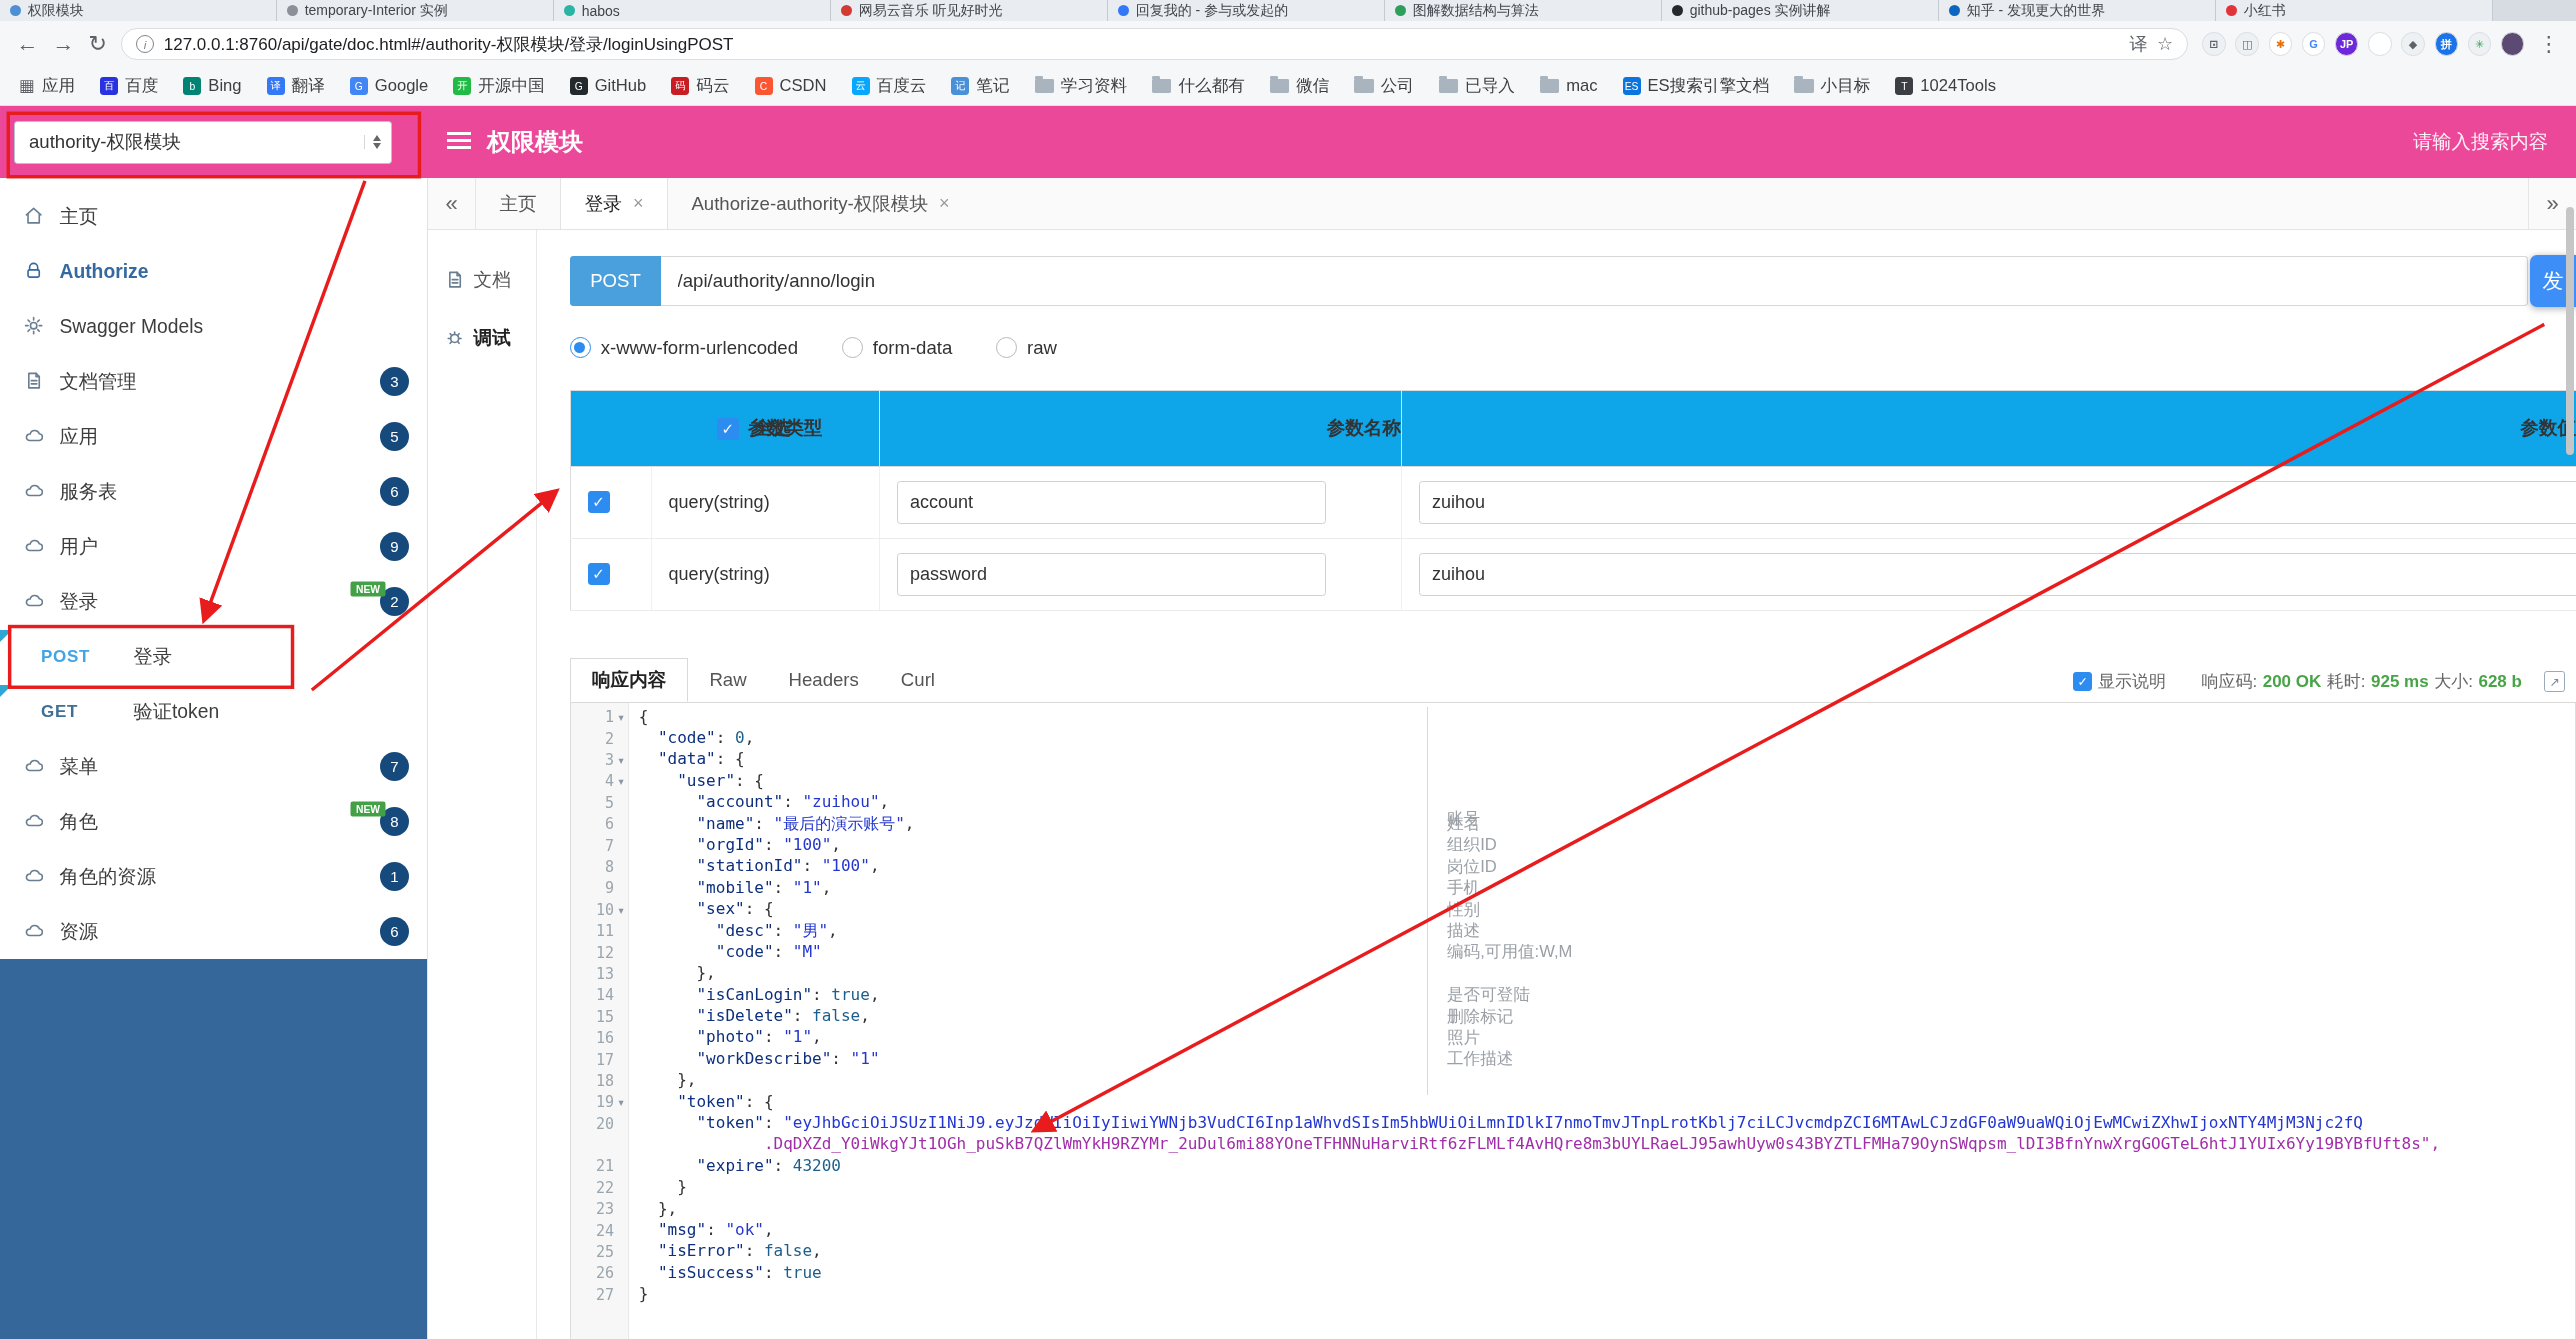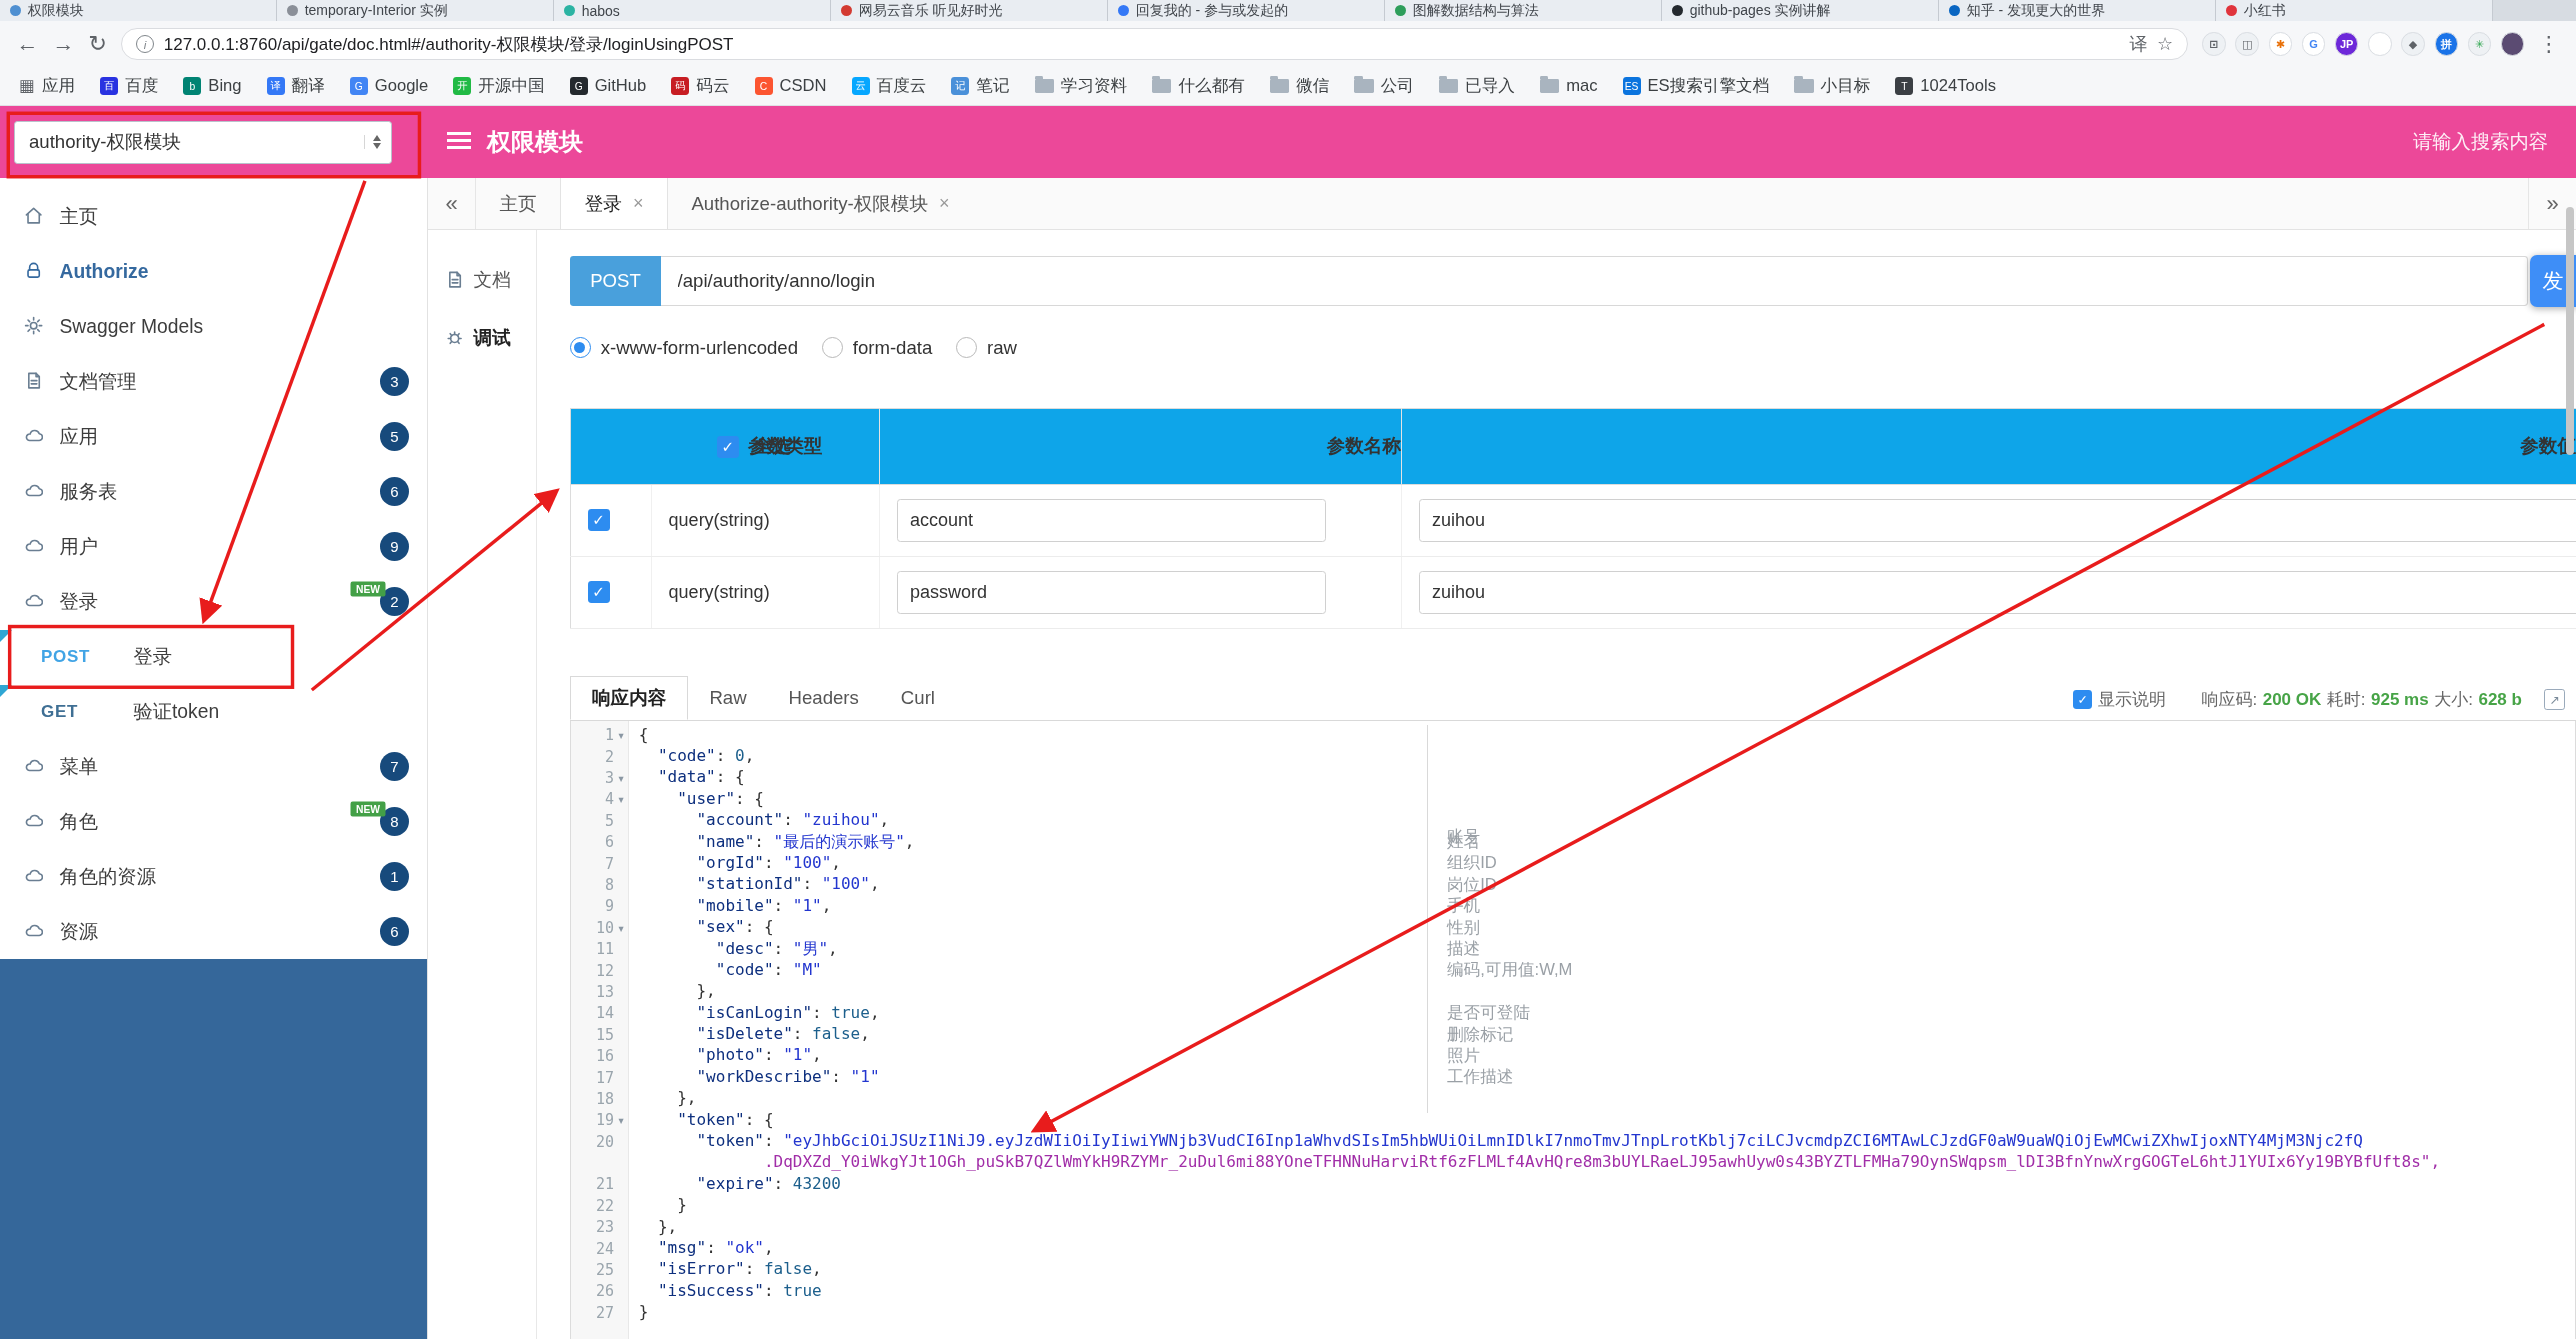--- a/index.html
+++ b/index.html
@@ -74,21 +74,21 @@
   .snitem{height:58px;display:flex;align-items:center;gap:9.7px;padding-left:16.6px;font-size:18.6px;color:#555;cursor:pointer}
   .snitem.active{color:#222;font-weight:bold}
   .snic{width:19.3px;height:19.3px;display:flex;color:#6a7e92}
 
   
   .panel{flex:1;position:relative;padding:26px 0 0 33px;min-width:0;display:flex;flex-direction:column}
   .reqrow{display:flex;height:50px;margin-bottom:30px;padding-right:48px;flex:0 0 auto}
   .method{width:91px;background:#49a0dc;color:#fff;font-size:18.6px;display:flex;align-items:center;justify-content:center;border-radius:3.4px 0 0 3.4px;flex:0 0 auto}
   .requrl{flex:1;border:0.7px solid #d8d8d8;border-left:none;border-radius:0 3.4px 3.4px 0;padding:0 16.6px;font-size:18.6px;color:#333;outline:none;min-width:0;background:#fff}
   .sendbtn{position:absolute;right:0;top:25px;width:46px;height:52px;background:#3e8ef7;color:#fff;font-size:21px;display:flex;align-items:center;justify-content:center;border-radius:7px 0 0 7px;box-shadow:0 1.4px 7px rgba(0,0,0,.3);cursor:pointer}
-  .ctypes{display:flex;align-items:center;gap:24px;height:23.5px;margin-bottom:48px;font-size:18.6px;color:#333;flex:0 0 auto}
+  .ctypes{display:flex;align-items:center;gap:44px;height:23.5px;margin-bottom:30px;font-size:18.6px;color:#333;flex:0 0 auto}
   .ct{display:flex;align-items:center;gap:9.7px;cursor:pointer}
   .radio{width:21px;height:21px;border:1.4px solid #b9b9b9;border-radius:50%;position:relative}
   .ct.sel .radio{border-color:#2d8cf0}
   .ct.sel .radio::after{content:"";position:absolute;left:3.4px;top:3.4px;width:11px;height:11px;border-radius:50%;background:#2d8cf0}
 
   .params{width:100%;border-collapse:collapse;border:0.7px solid #dcdcdc;border-right:none;flex:0 0 auto}
   .params th{background:#0ea5e9;height:76px;text-align:right;padding-left:16.6px;font-size:18.6px;color:#333;font-weight:bold;border-bottom:0.7px solid #dcdcdc;border-right:0.7px solid #e3e3e3}
   .params td{height:72px;padding-left:16.6px;font-size:18px;color:#333;border-bottom:0.7px solid #ececec;border-right:0.7px solid #f0f0f0;overflow:hidden}
   .params th:last-child,.params td:last-child{border-right:none}
   .cb{width:22px;height:22px;background:#2d8cf0;border-radius:3.4px;color:#fff;font-size:15px;display:inline-flex;align-items:center;justify-content:center;vertical-align:middle;cursor:pointer}

